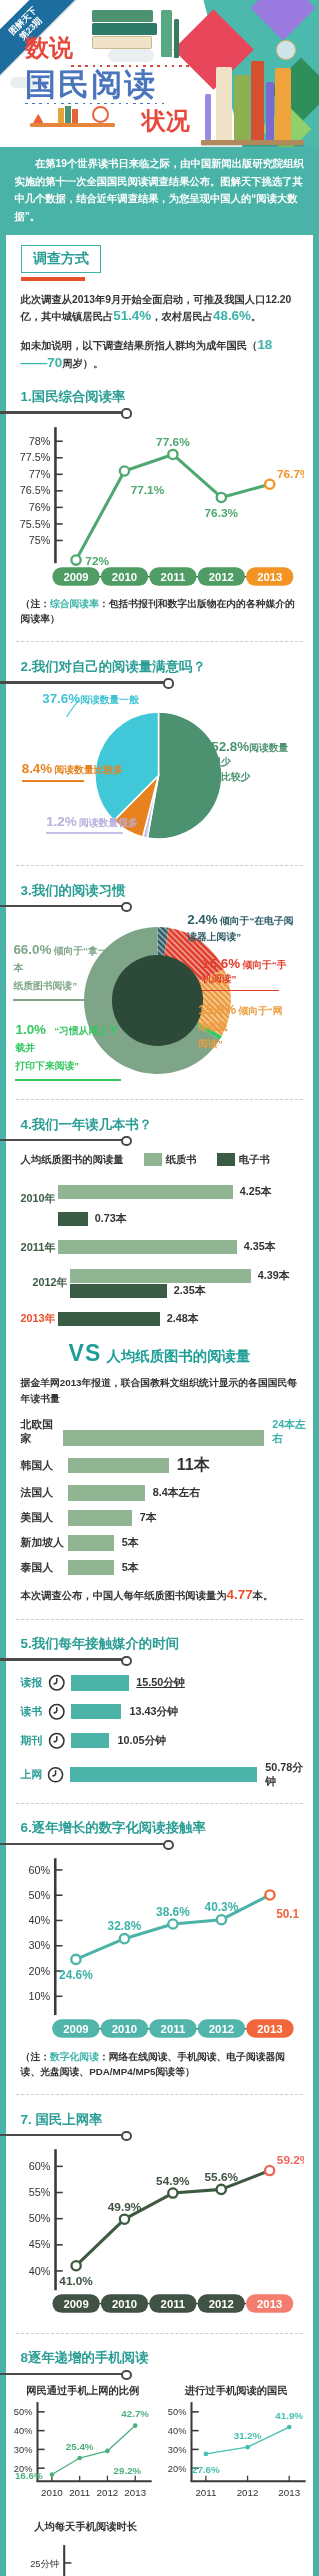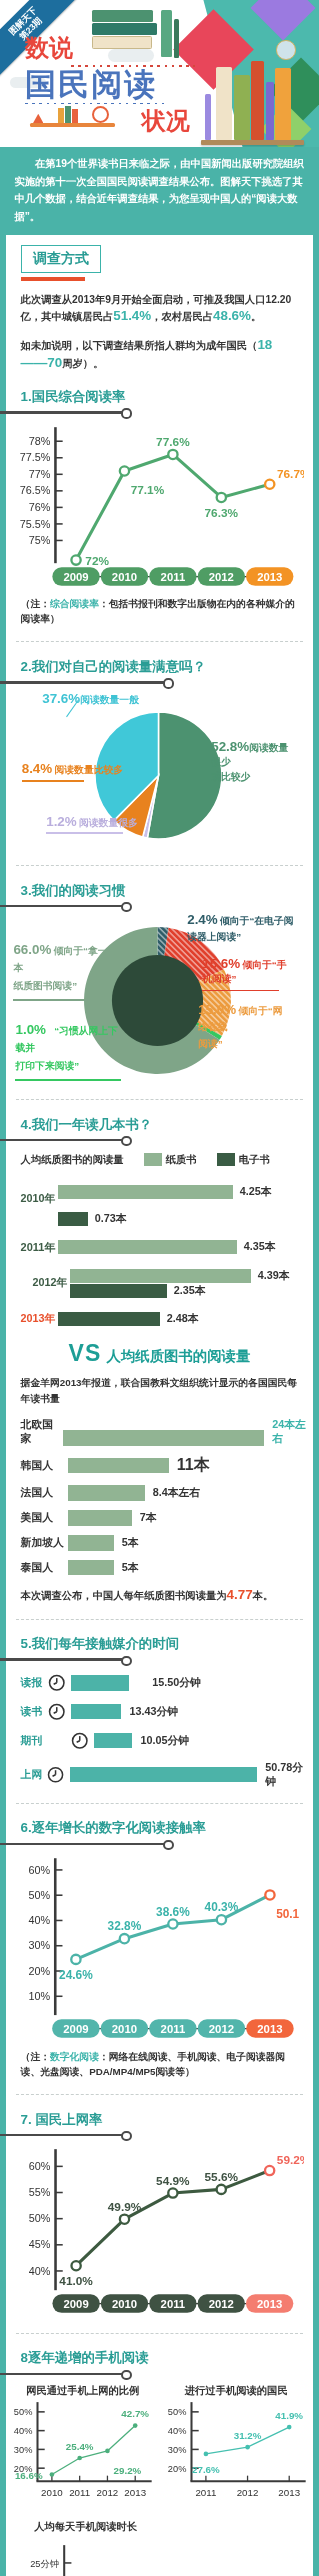--- a/index.html
+++ b/index.html
@@ -380,34 +380,34 @@
       </div>
     <div id="media-bars" style="margin:13.4px 0 5.2px 14.4px;">
         <div style="display:flex;align-items:center;margin:0 0 11.3px 0;">
           <div style="width:27px;font-size:10.8px;font-weight:bold;color:#2a9d95;">读报</div>
           <svg width="17.5" height="17.5" viewBox="0 0 34 34" style="margin: 0px 6.2px 0px 0px;">
             <circle cx="17" cy="17" r="14" fill="#fff" stroke="#333" stroke-width="3"></circle>
             <line x1="17" y1="17" x2="17" y2="8" stroke="#333" stroke-width="3"></line>
             <line x1="17" y1="17" x2="11" y2="20" stroke="#333" stroke-width="3"></line>
           </svg>
           <div style="width:58px;height:15.5px;background:#4cb3a8;"></div>
-          <div style="font-size:10.8px;font-weight:bold;color:#333;margin-left:23px;">15.50分钟</div>
+          <div style="font-size:10.8px;font-weight:bold;color:#333;margin-left:7px;text-decoration:underline;">15.50分钟</div>
         </div>
         <div style="display:flex;align-items:center;margin:0 0 11.3px 0;">
           <div style="width:27px;font-size:10.8px;font-weight:bold;color:#2a9d95;">读书</div>
           <svg width="17.5" height="17.5" viewBox="0 0 34 34" style="margin: 0px 6.2px 0px 0px;">
             <circle cx="17" cy="17" r="14" fill="#fff" stroke="#333" stroke-width="3"></circle>
             <line x1="17" y1="17" x2="17" y2="8" stroke="#333" stroke-width="3"></line>
             <line x1="17" y1="17" x2="11" y2="20" stroke="#333" stroke-width="3"></line>
           </svg>
           <div style="width:50px;height:15.5px;background:#4cb3a8;"></div>
           <div style="font-size:10.8px;font-weight:bold;color:#333;margin-left:8.2px;">13.43分钟</div>
         </div>
         <div style="display:flex;align-items:center;margin:0 0 11.3px 0;">
-          <div style="width:50px;font-size:10.8px;font-weight:bold;color:#2a9d95;">期刊</div>
+          <div style="width:27px;font-size:10.8px;font-weight:bold;color:#2a9d95;">期刊</div>
           <svg width="17.5" height="17.5" viewBox="0 0 34 34" style="margin: 0px 6.2px 0px 0px;">
             <circle cx="17" cy="17" r="14" fill="#fff" stroke="#333" stroke-width="3"></circle>
             <line x1="17" y1="17" x2="17" y2="8" stroke="#333" stroke-width="3"></line>
             <line x1="17" y1="17" x2="11" y2="20" stroke="#333" stroke-width="3"></line>
           </svg>
           <div style="width:38px;height:15.5px;background:#4cb3a8;"></div>
           <div style="font-size:10.8px;font-weight:bold;color:#333;margin-left:8.2px;">10.05分钟</div>
         </div>
         <div style="display:flex;align-items:center;margin:0 0 11.3px 0;">
           <div style="width:27px;font-size:10.8px;font-weight:bold;color:#2a9d95;">上网</div>

